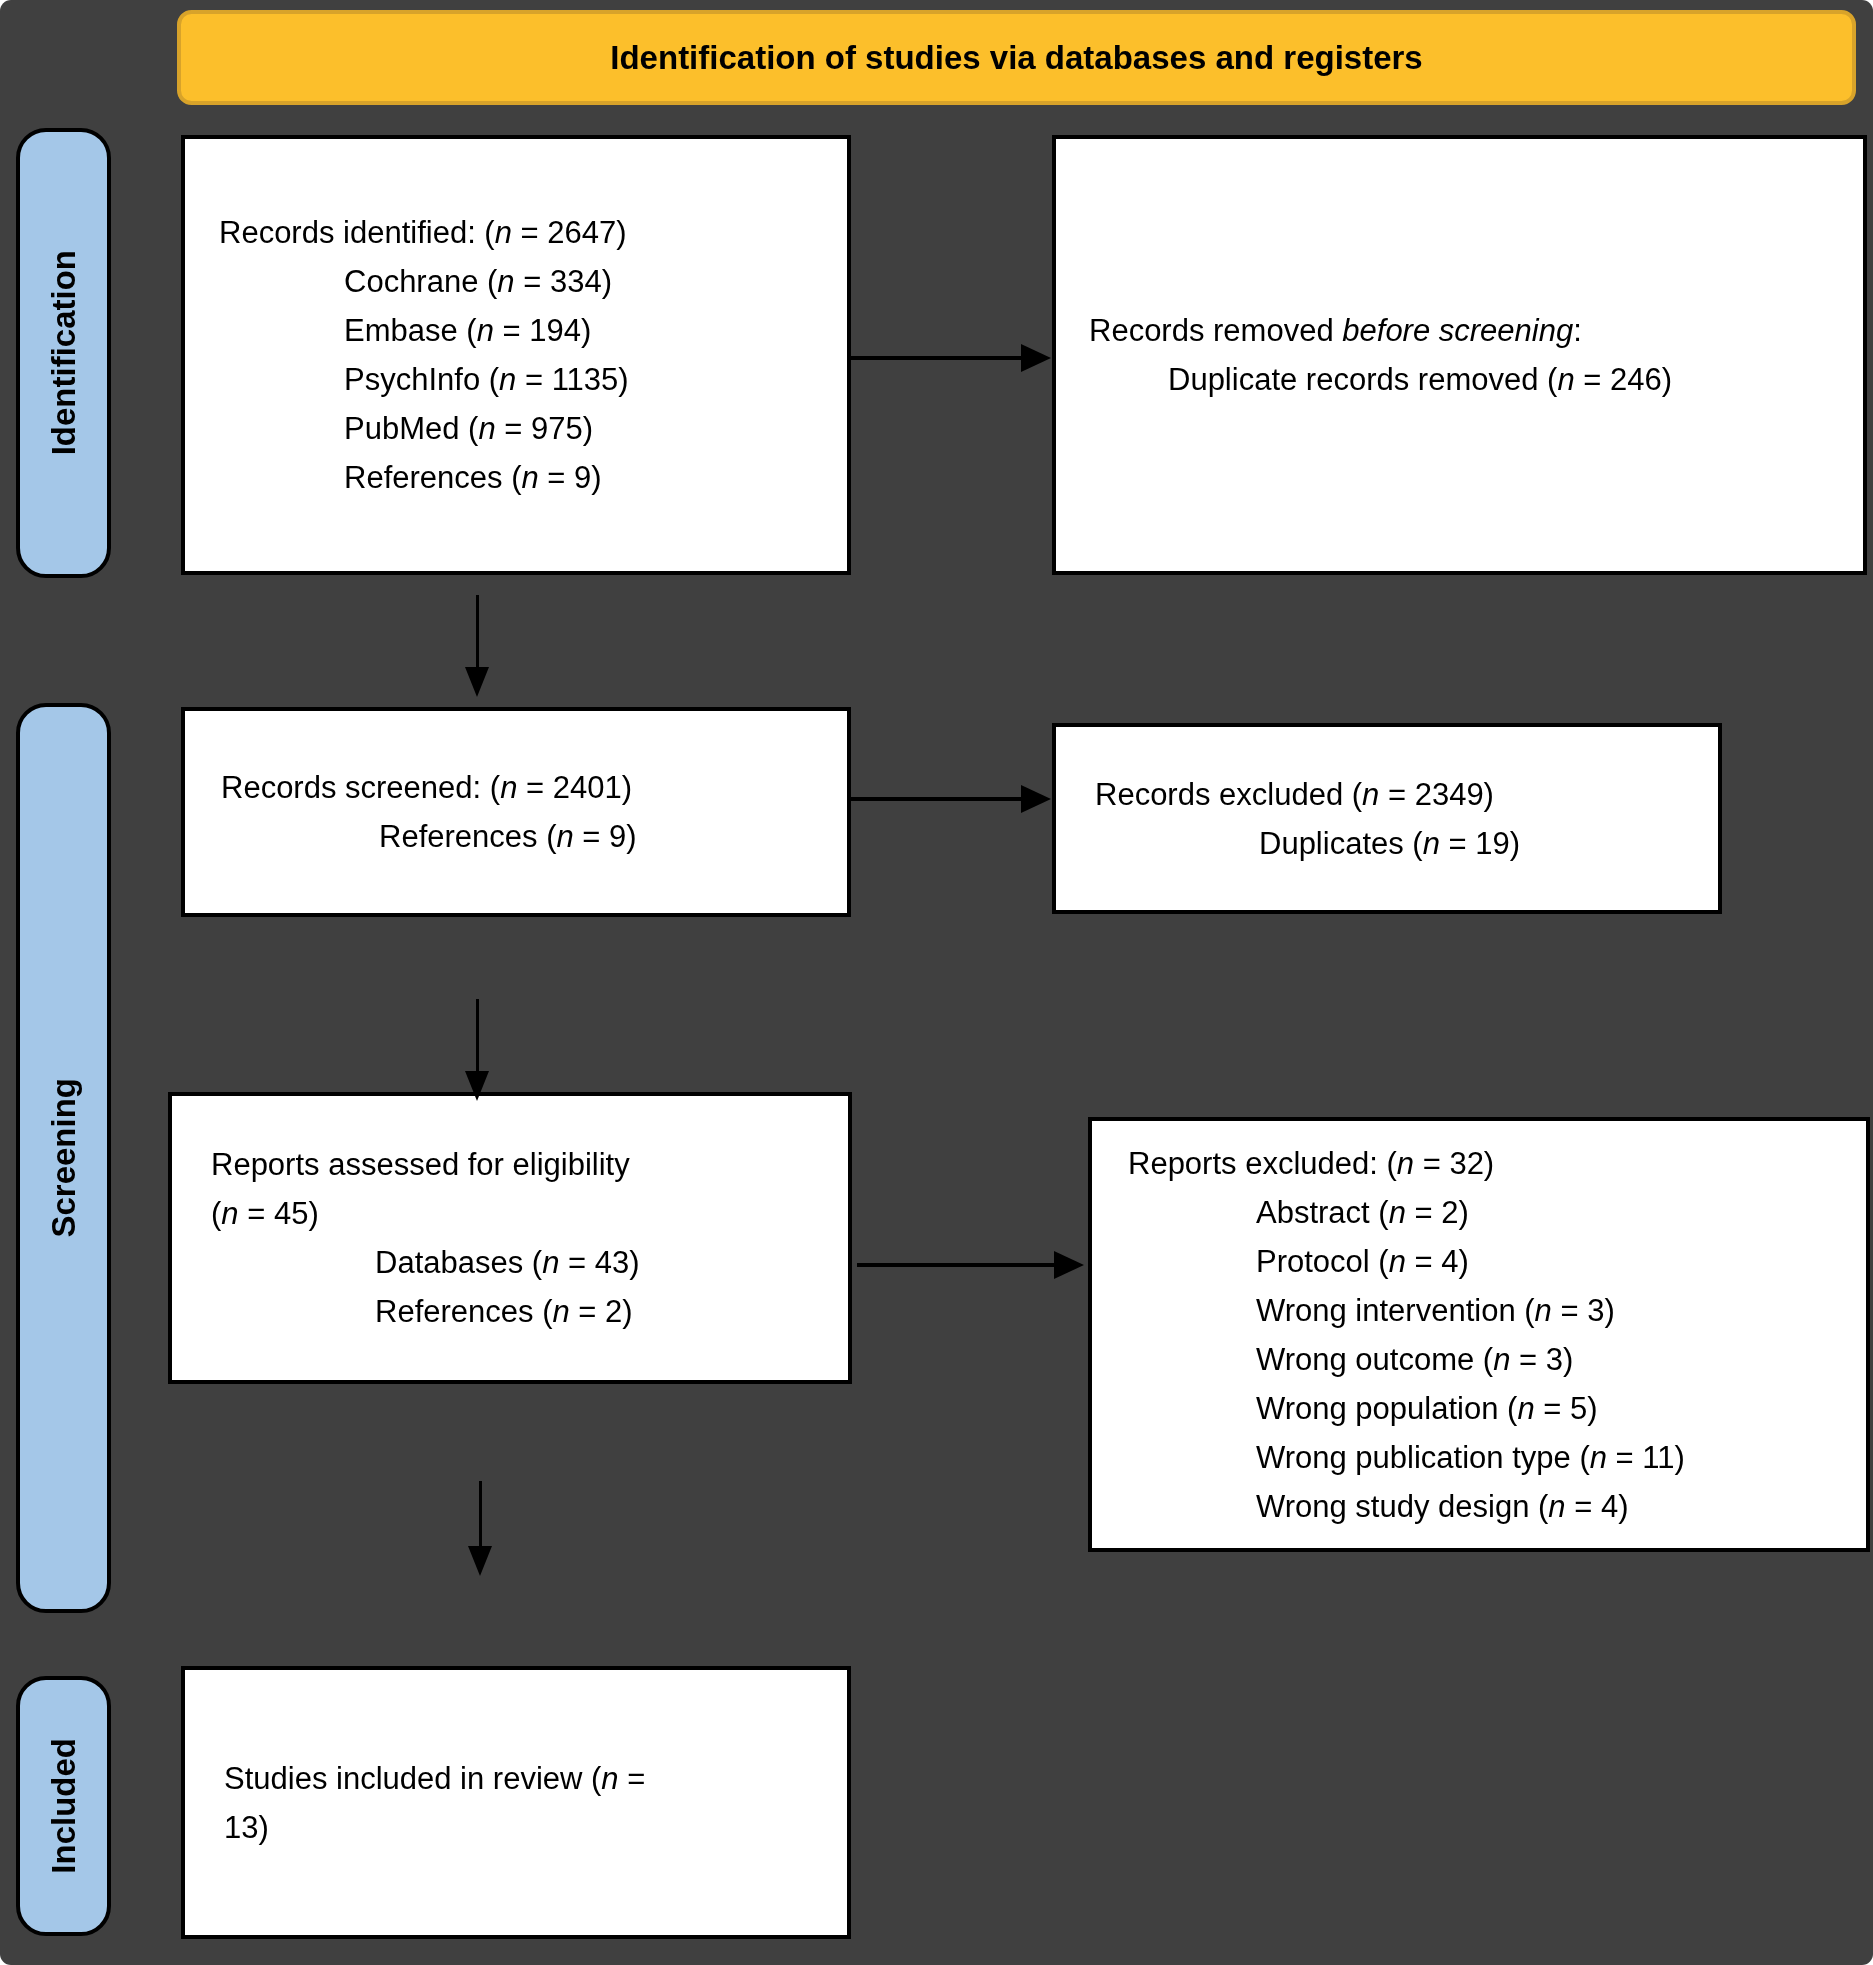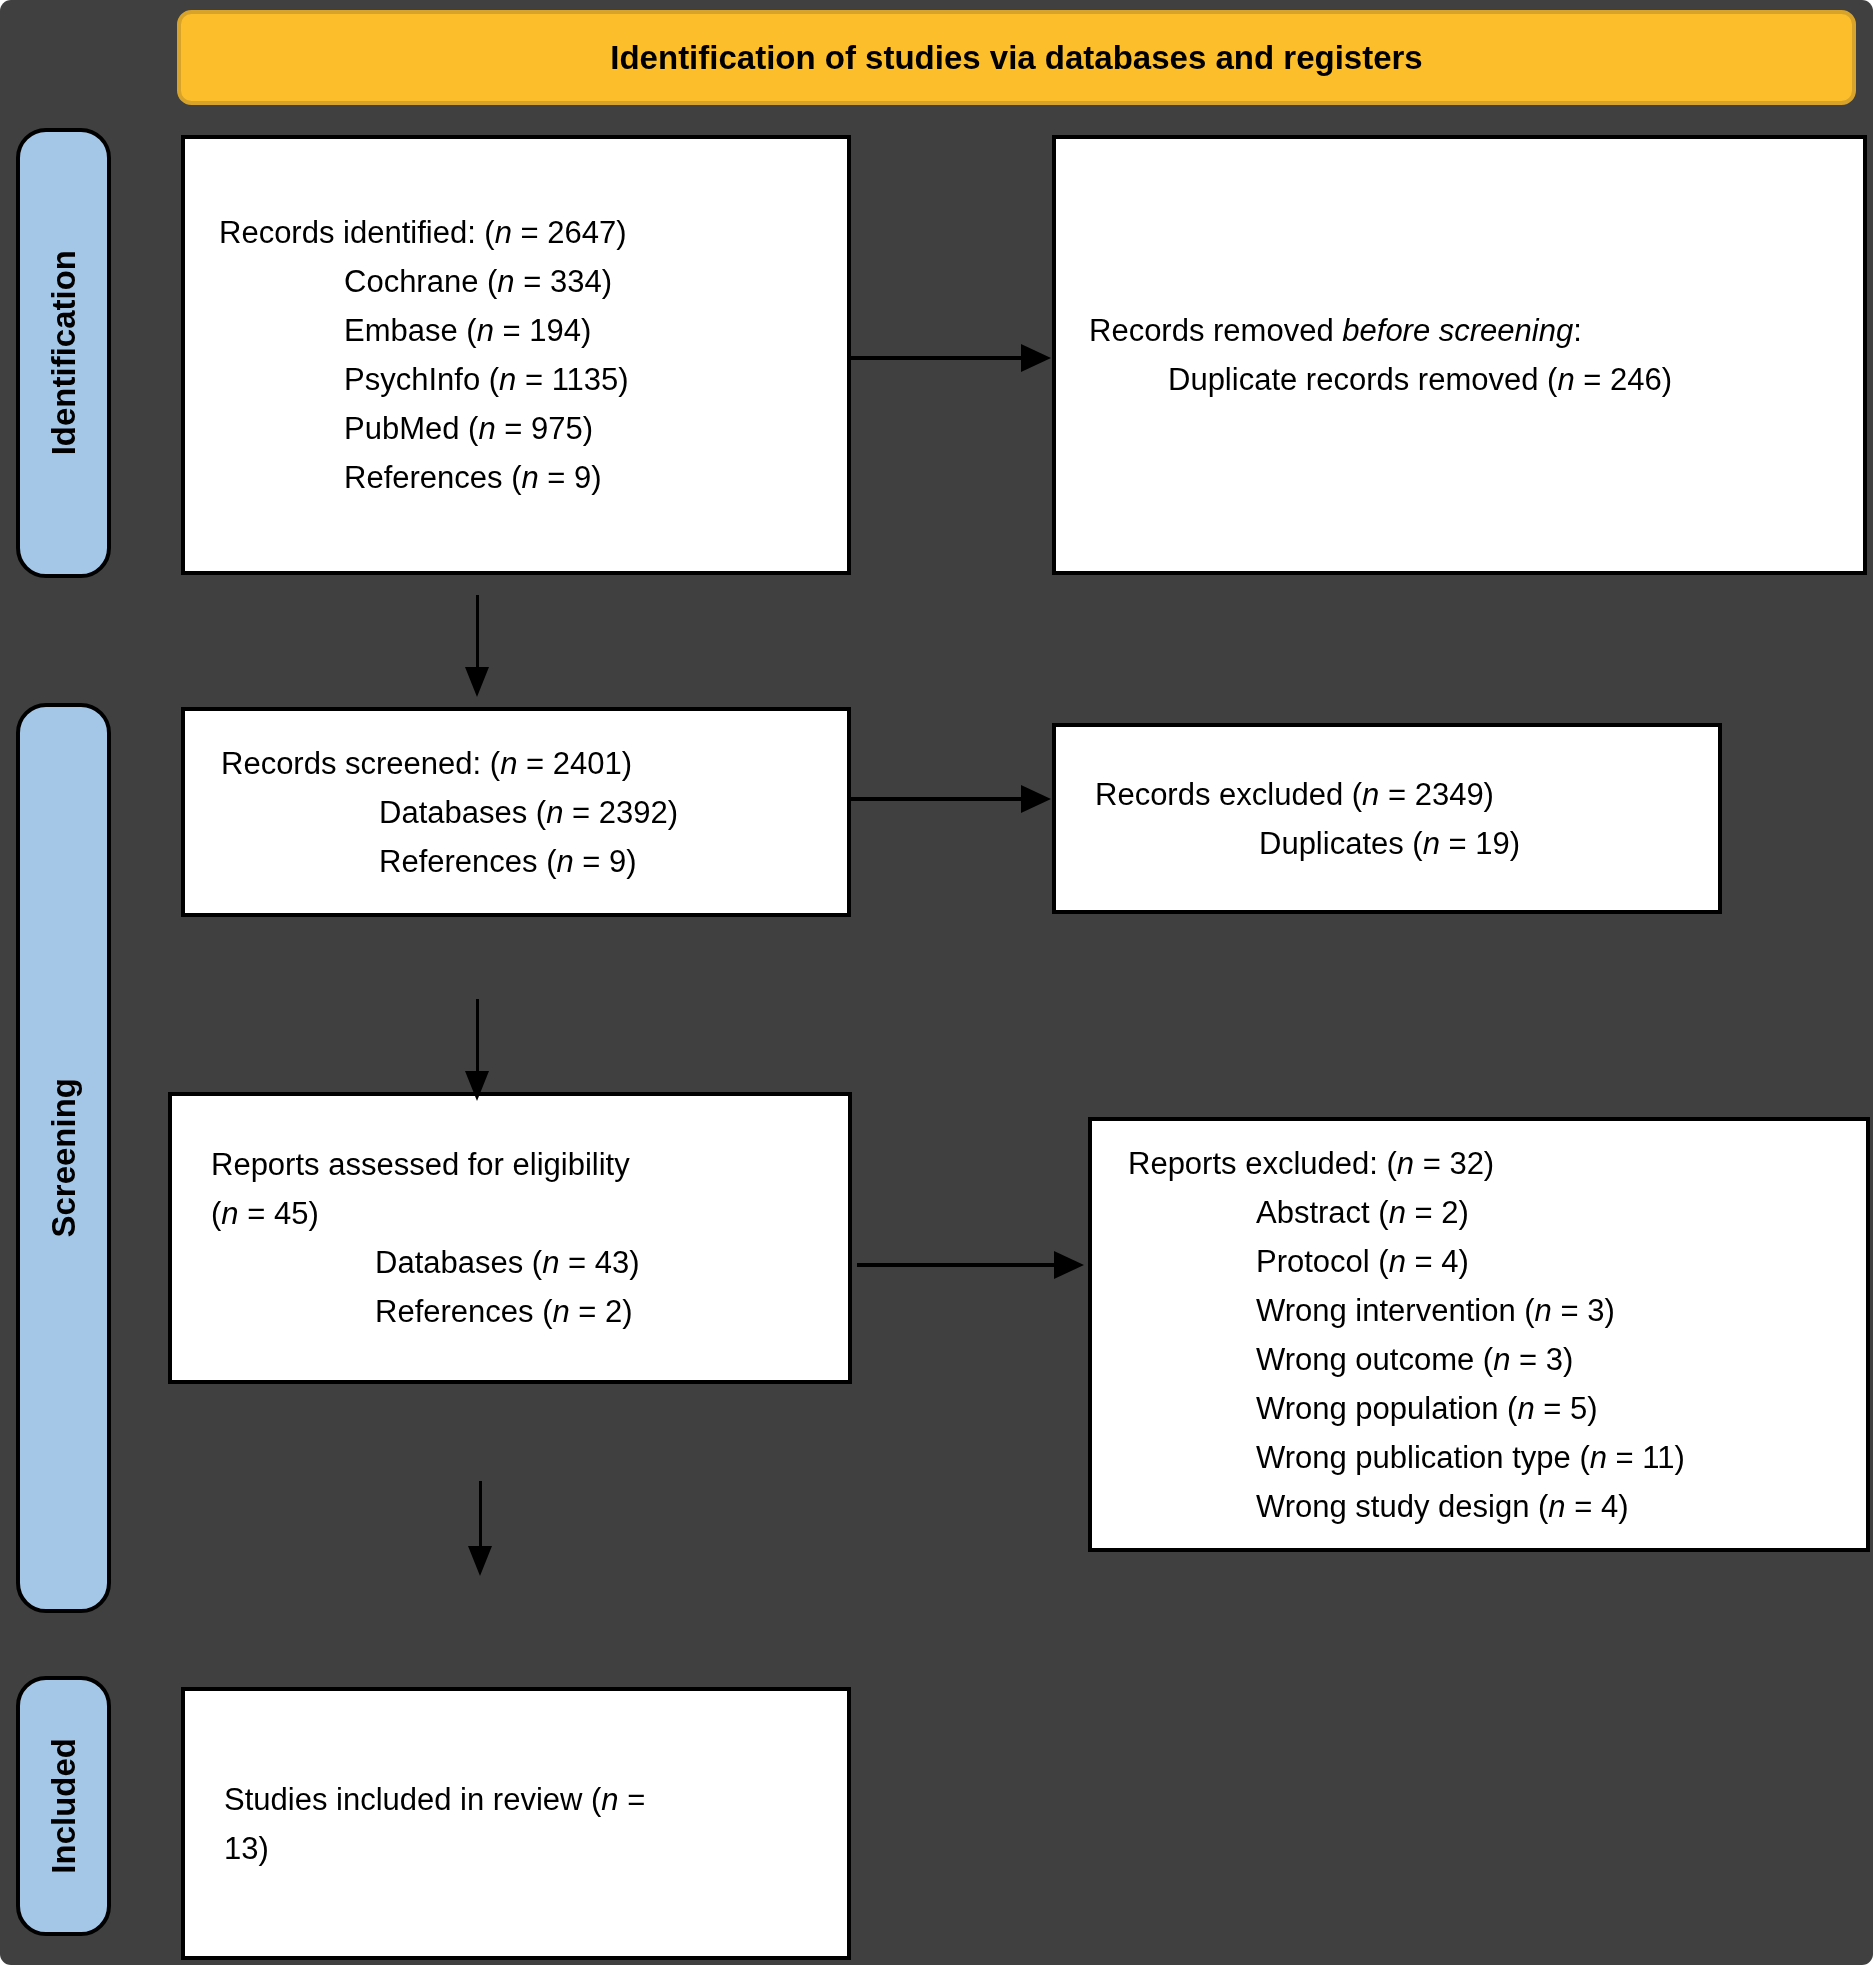--- a/index.html
+++ b/index.html
@@ -61,21 +61,21 @@
   #box-records-removed{left:1052px;top:135px;width:815px;height:440px;padding-left:33px;}
   #box-records-removed .line.ind{padding-left:79px;}
   #box-records-screened{left:181px;top:707px;width:670px;height:210px;padding-left:36px;}
   #box-records-screened .line.ind{padding-left:158px;}
   #box-records-excluded{left:1052px;top:703px;width:670px;height:191px;padding-left:39px;margin-top:20px;}
   #box-records-excluded .line.ind{padding-left:164px;}
   #box-reports-assessed{left:168px;top:1092px;width:684px;height:292px;padding-left:39px;}
   #box-reports-assessed .line.ind{padding-left:164px;}
   #box-reports-excluded{left:1088px;top:1117px;width:782px;height:435px;padding-left:36px;justify-content:center;}
   #box-reports-excluded .line.ind{padding-left:128px;}
-  #box-studies-included{left:181px;top:1666px;width:670px;height:273px;padding-left:39px;margin-top:21px;}
+  #box-studies-included{left:181px;top:1666px;width:670px;height:273px;padding-left:39px;}
   
   .arrow{position:absolute;}
   .shaft-h{position:absolute;background:#000;height:3.3px;}
   .shaft-v{position:absolute;background:#000;width:3.3px;}
   .head-right{
     position:absolute;width:0;height:0;
     border-left:30px solid #000;
     border-top:14px solid transparent;
     border-bottom:14px solid transparent;
   }
@@ -137,21 +137,20 @@
   <div class="box" id="box-records-removed">
     <div class="lines">
         <div class="line"><span>Records removed </span><i>before screening</i><span>:</span></div>
         <div class="line ind"><span>Duplicate records removed (</span><i>n</i><span> = 246)</span></div>
       </div>
   </div>
 
   <div class="box" id="box-records-screened">
     <div class="lines">
         <div class="line"><span>Records screened: (</span><i>n</i><span> = 2401)</span></div>
-        <div class="line ind"><span>Databases (</span><i>n</i><span> = 2392)</span></div>
         <div class="line ind"><span>References (</span><i>n</i><span> = 9)</span></div>
       </div>
   </div>
 
   <div class="box" id="box-records-excluded">
     <div class="lines">
         <div class="line"><span>Records excluded (</span><i>n</i><span> = 2349)</span></div>
         <div class="line ind"><span>Duplicates (</span><i>n</i><span> = 19)</span></div>
       </div>
   </div>

